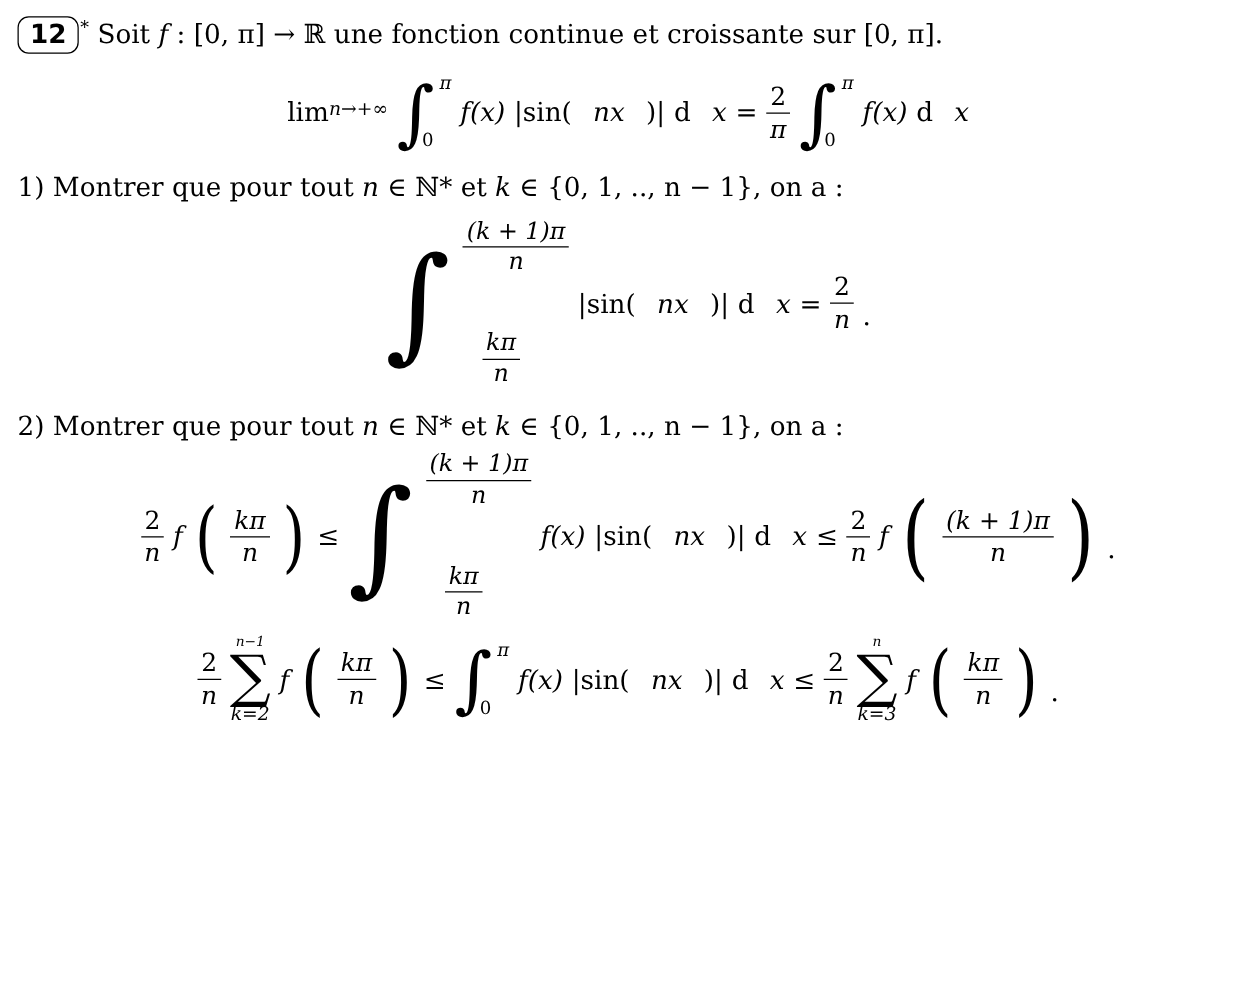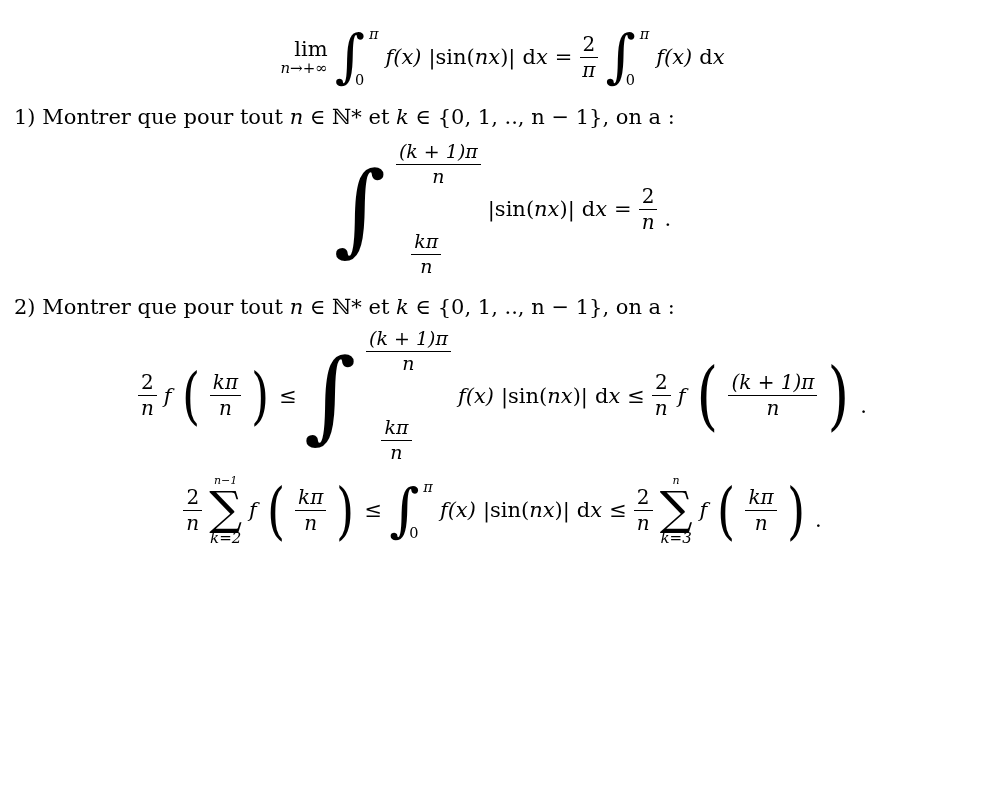--- a/index.html
+++ b/index.html
@@ -19,27 +19,27 @@
     padding:0 9px 2px 9px;margin-right:1px;
     font-family:"DejaVu Sans","Liberation Sans",sans-serif;
     font-weight:bold;font-size:21px;line-height:1.25;
   }
   
   .formula{display:flex;justify-content:center;align-items:center;gap:7px;white-space:nowrap;}
   .f1{margin:16px 0 12px 0;}
   .f2{margin:8px 0 8px 0;}
   .f3{margin:4px 0 4px 0;}
   .f4{margin:10px 0 12px 0;}
-  .g{display:inline-flex;align-items:center;gap:0;}
+  .g{display:inline-flex;align-items:center;gap:17px;}
   
   .frac{display:inline-flex;flex-direction:column;align-items:center;line-height:1.25;font-size:20px;}
   .frac .fn{padding:0 3px;border-bottom:1.4px solid #000;text-align:center;}
   .frac .fd{padding:0 3px;text-align:center;}
   
-  .limblk{display:inline-flex;flex-direction:column;align-items:flex-end;line-height:1.05;}
+  .limblk{display:inline-flex;flex-direction:row;align-items:flex-start;line-height:1.05;}
   .limblk .lb{font-size:15px;margin-top:1px;}
   
   .intblk{display:inline-flex;align-items:center;}
   .isign{font-size:58px;line-height:0.95;font-family:"DejaVu Serif",serif;}
   .ilims{display:inline-flex;flex-direction:column;justify-content:space-between;height:62px;font-size:14.5px;margin-left:-3px;}
   .ilims .top{margin-left:7px;}
   .ilims .bot{margin-left:-7px;}
   
   .intbig{display:inline-flex;align-items:center;}
   .isignbig{font-size:100px;line-height:0.82;font-family:"DejaVu Serif",serif;}
@@ -56,20 +56,26 @@
   .bp{font-size:62px;line-height:0.8;font-family:"DejaVu Serif",serif;transform:scaleX(0.75);}
   .bp.tall{font-size:74px;}
   .dot-low{transform:translateY(10px);}
   .qline{margin-top:14px;}
 </style>
 </head>
 <body>
 
 <div class="doc">
 
+  <div class="textline">
+    <span class="badge">12</span><sup class="star">*</sup>
+    <span class="mr">Soit</span>
+    <span class="mi">f</span>
+    <span class="mr">: [0, π] → ℝ une fonction continue et croissante sur [0, π].</span>
+  </div>
 
   <div class="formula f1">
     <span class="limblk">
       <span class="mr">lim</span>
       <span class="lb mi">n→+∞</span>
     </span>
     <span class="intblk">
       <span class="isign">∫</span>
       <span class="ilims">
         <span class="top mi">π</span>

